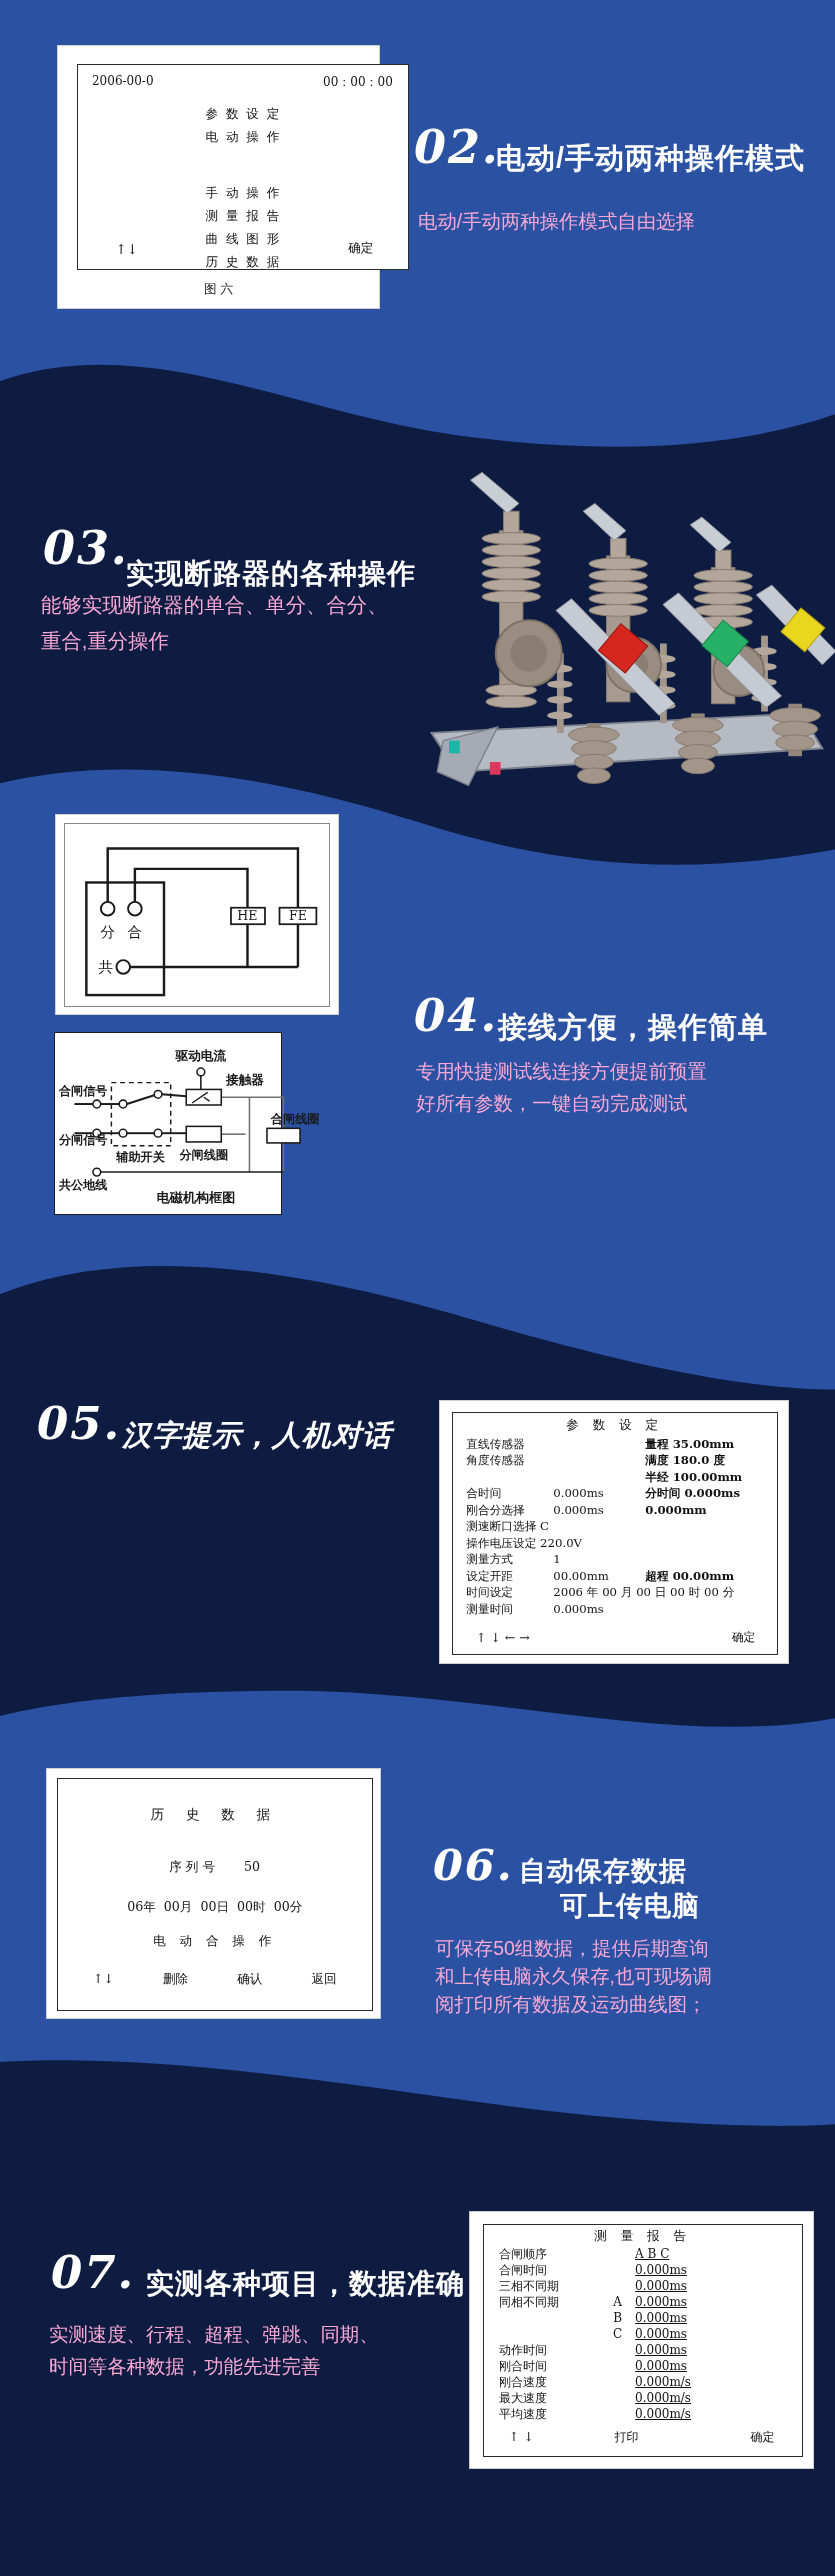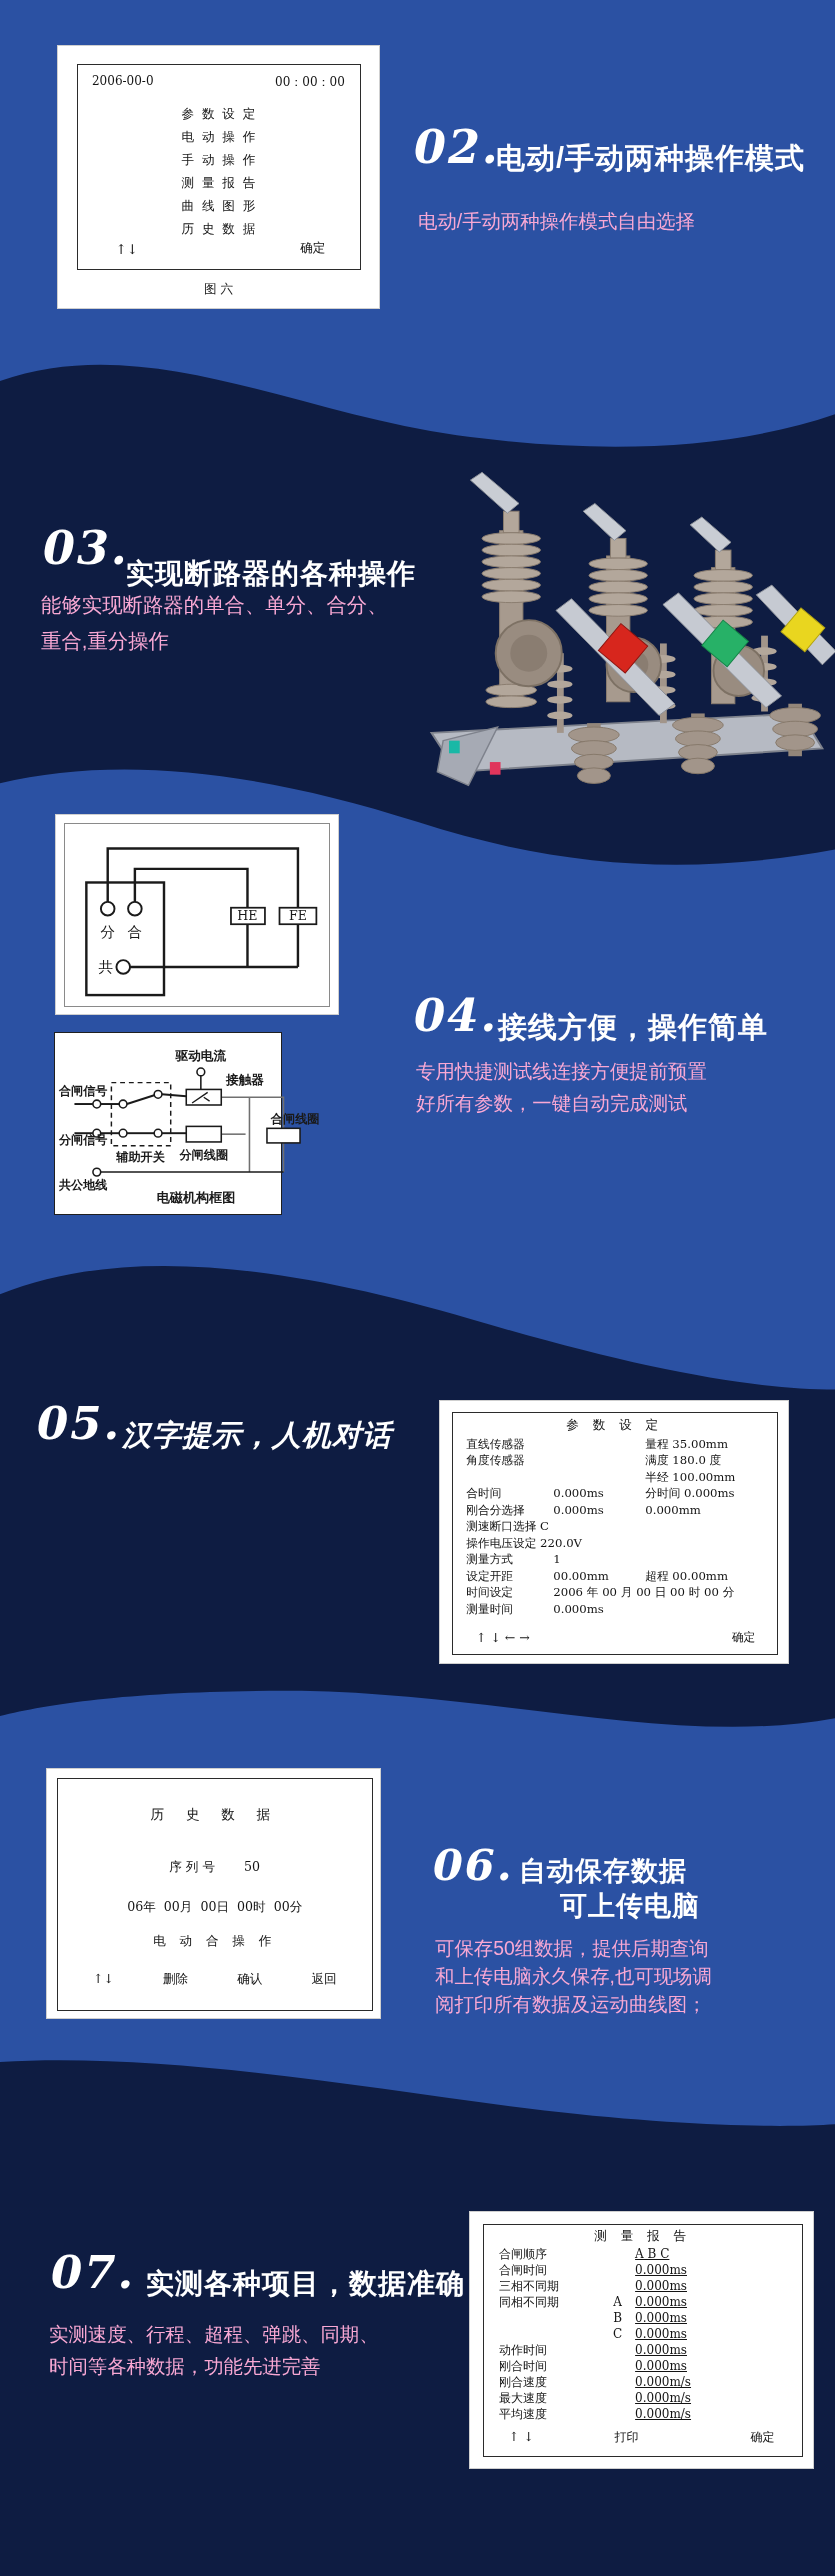--- a/index.html
+++ b/index.html
@@ -10,48 +10,48 @@
   .panel{position:absolute;background:#ffffff;border:1px solid #cfcfcf;box-sizing:border-box;z-index:1;}
   .screen{position:absolute;border:1.9px solid #2b2b2b;box-sizing:border-box;
           font-family:"DejaVu Serif","Liberation Serif",serif;color:#141414;background:#fff;}
   .num{position:absolute;color:#fff;font-family:"DejaVu Serif","Liberation Serif",serif;
        font-style:italic;font-weight:700;z-index:1;letter-spacing:1.9px;line-height:1;}
   .htitle{position:absolute;color:#fff;font-weight:700;z-index:1;letter-spacing:1px;line-height:1.15;white-space:nowrap;}
   .btext{position:absolute;color:#f9a8d4;z-index:1;white-space:nowrap;}
   .srow{display:flex;white-space:nowrap;}
   .ca{width:87px;flex:none;}
   .cb{width:92px;flex:none;}
-  .cc{flex:1;}
+  .cc{flex:1;font-weight:bold;}
   .ra{width:101px;flex:none;}
   .rp{width:35px;flex:none;text-align:center;}
   .rv{flex:1;text-align:left;text-decoration:underline;}
   .center{text-align:center;}
   svg text{font-family:"DejaVu Serif","Liberation Serif",serif;}
 </style>
 </head>
 <body>
 
 <div class="page">
 
   <svg class="bg" width="836" height="2576" viewBox="0 0 860 2651" preserveAspectRatio="none">
     <rect width="860" height="2651" fill="#2b51a3"></rect>
     <path d="M0,392 C150,340 300,424 470,448 C625,469 755,462 860,426 L860,874 C710,902 575,893 430,846 C255,790 115,779 0,806 Z" fill="#0e1c42"></path>
     <path d="M520,1408 C660,1452 780,1468 860,1462 L860,1512 C770,1516 650,1500 520,1456 Z" fill="#1c3a74"></path>
     <path d="M0,1332 C130,1280 300,1302 500,1362 C660,1409 775,1430 860,1430 L860,1768 C700,1798 520,1744 310,1740 C150,1739 55,1752 0,1766 Z" fill="#0e1c42"></path>
     <path d="M0,2122 C180,2112 380,2150 560,2172 C700,2188 805,2190 860,2186 L860,2651 L0,2651 Z" fill="#0e1c42"></path>
   </svg>
 
   <div class="panel" style="left:57px;top:45px;width:323px;height:264px;">
-    <div class="screen" style="left:19.4px;top:17.5px;width:284px;height:206px;font-size:12.6px;">
+    <div class="screen" style="left:19.4px;top:17.5px;width:332px;height:206px;font-size:12.6px;">
       <div style="position:absolute;left:13.6px;top:9.7px;font-size:12px;">2006-00-0</div>
       <div style="position:absolute;right:15.5px;top:9.7px;font-size:12px;">00：00：00</div>
       <div style="position:absolute;left:0;right:0;top:37px;">
         <div class="center" style="line-height:23px;letter-spacing:1.9px;">参 数 设 定</div>
         <div class="center" style="line-height:23px;letter-spacing:1.9px;">电 动 操 作</div>
-        <div class="center" style="line-height:23px;letter-spacing:1.9px;">手 动 操 作</div>
+        <div class="center" style="line-height:23px;letter-spacing:1.9px;margin-top:33px;">手 动 操 作</div>
         <div class="center" style="line-height:23px;letter-spacing:1.9px;">测 量 报 告</div>
         <div class="center" style="line-height:23px;letter-spacing:1.9px;">曲 线 图 形</div>
         <div class="center" style="line-height:23px;letter-spacing:1.9px;">历 史 数 据</div>
       </div>
       <div style="position:absolute;left:37px;bottom:11.7px;font-size:13.6px;">↑↓</div>
       <div style="position:absolute;right:35px;bottom:11.7px;">确定</div>
     </div>
     <div class="center" style="position:absolute;left:0;right:0;top:235px;font-size:12.6px;font-family:'DejaVu Serif','Liberation Serif',serif;color:#222;">图 六</div>
   </div>
 

